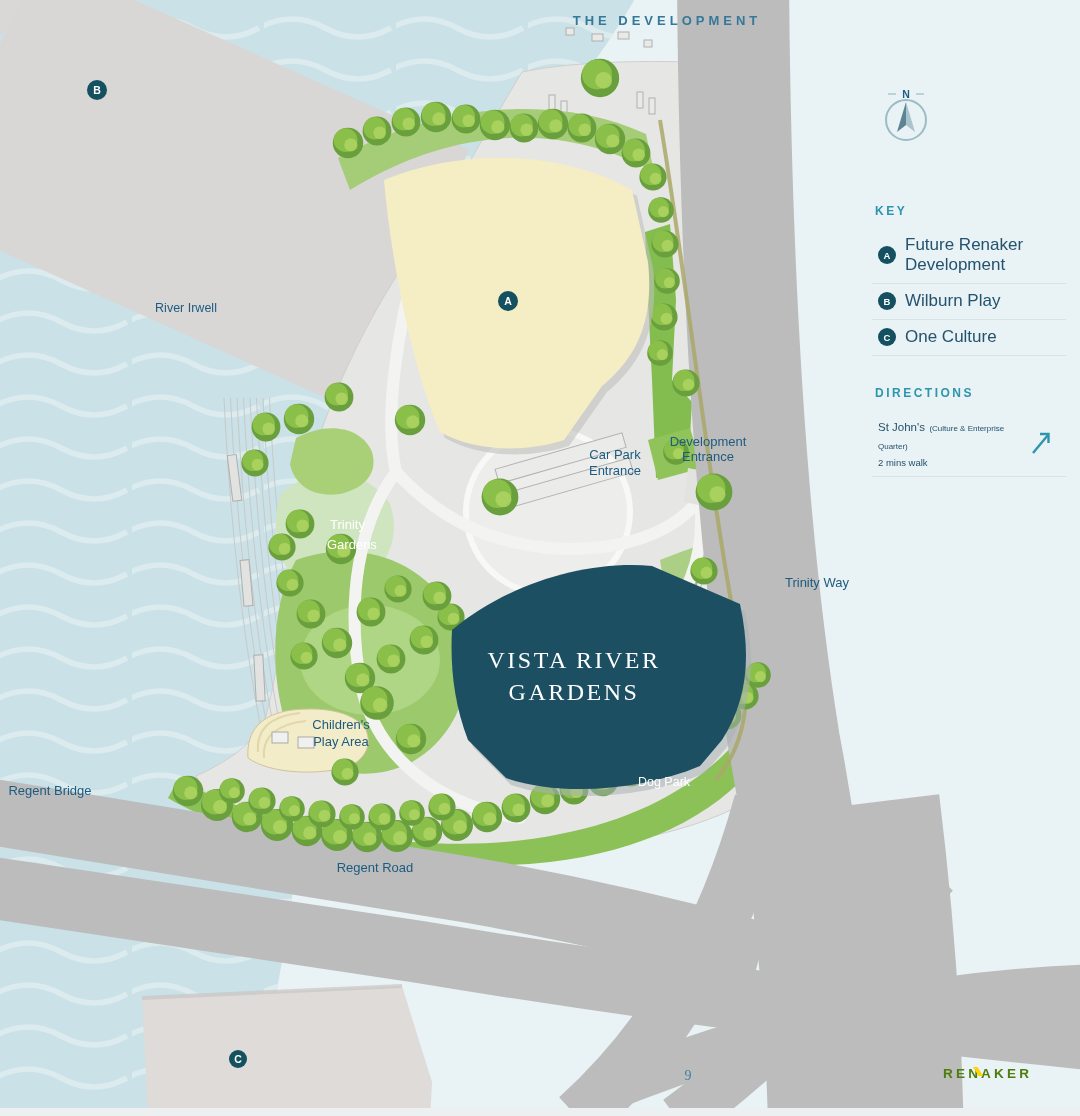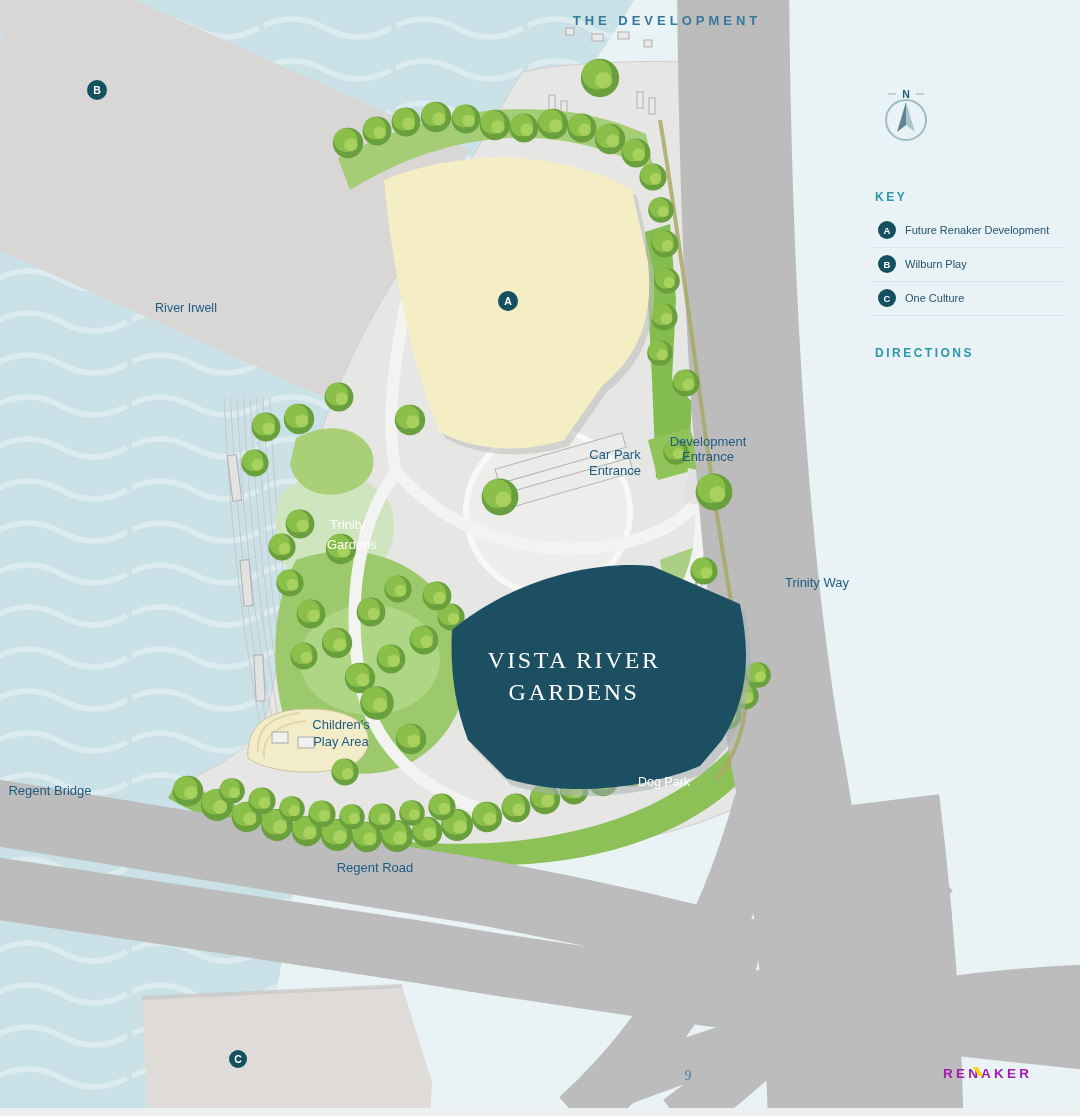--- a/index.html
+++ b/index.html
@@ -4,36 +4,36 @@
 <style>
   html,body{margin:0;padding:0;background:#dfe6e8;}
   .page{position:relative;width:1080px;height:1116px;background:#e9f2f4;overflow:hidden;
         font-family:"Liberation Sans",sans-serif;}
   .map{position:absolute;inset:0;}
   .page-title{position:absolute;left:517px;top:13px;width:300px;text-align:center;
     font-size:13px;font-weight:600;letter-spacing:4px;color:#35789a;}
   .panel{position:absolute;left:872px;top:84px;width:194px;}
   .compass{display:block;margin-left:6px;}
   .sec-head{font-size:12px;font-weight:bold;letter-spacing:2.5px;color:#2d96ad;margin:0 0 10px 3px;}
-  .key-block{margin-top:42px;}
+  .key-block{margin-top:56px;}
   .key-row{display:flex;align-items:center;gap:9px;padding:7px 0 8px 6px;border-bottom:1px solid #d6e3e7;}
   .badge{flex:0 0 auto;width:18px;height:18px;border-radius:50%;background:#14505f;color:#fff;
     font-size:9.5px;font-weight:bold;display:flex;align-items:center;justify-content:center;}
-  .key-label{font-size:11px;color:#24536f;}
+  .key-label{font-size:17px;color:#24536f;}
   .dir-block{margin-top:30px;}
   .dir-row{display:flex;justify-content:space-between;align-items:center;
     padding:7px 0 8px 6px;border-bottom:1px solid #d6e3e7;}
   .dir-name{font-size:11.5px;color:#24536f;}
   .dir-qual{font-size:8px;color:#24536f;}
   .dir-time{font-size:9.5px;color:#24536f;margin-top:4px;}
   .arrow-icon{flex:0 0 auto;margin-right:14px;}
   .page-number{position:absolute;left:676px;top:1068px;width:24px;text-align:center;
     font-family:"Liberation Serif",serif;font-size:14px;color:#4381a0;}
   .brand{position:absolute;left:943px;top:1066px;font-size:13.5px;font-weight:bold;
-    letter-spacing:3.2px;color:#a21caf;}
+    letter-spacing:3.2px;color:#4d7c0f;}
   .n-accent{position:absolute;left:30px;top:1px;}
   .bottom-strip{position:absolute;left:0;bottom:0;width:100%;height:8px;background:#edf0f0;}
   svg text{font-family:"Liberation Sans",sans-serif;}
   svg text.serif{font-family:"Liberation Serif",serif;}
 </style>
 </head>
 <body>
 
 <div class="page">
 
@@ -304,20 +304,31 @@
         <span class="key-label">Wilburn Play</span>
       </div>
       <div class="key-row">
         <span class="badge">C</span>
         <span class="key-label">One Culture</span>
       </div>
     </div>
 
     <div class="dir-block">
       <div class="sec-head">DIRECTIONS</div>
+      <div class="dir-row">
+        <div class="dir-text">
+          <span class="dir-name">St John's</span>
+          <span class="dir-qual">(Culture &amp; Enterprise Quarter)</span>
+          <div class="dir-time">2 mins walk</div>
+        </div>
+        <svg class="arrow-icon" width="22" height="26" viewBox="0 0 22 26">
+          <line x1="3" y1="23" x2="18" y2="5" stroke="#2d96ad" stroke-width="2.4"></line>
+          <polyline points="10,4 18.5,4 18.5,13" fill="none" stroke="#2d96ad" stroke-width="2.4"></polyline>
+        </svg>
+      </div>
     </div>
   </div>
 
   <div class="page-number">9</div>
 
   <div class="brand">
     <span>RENAKER</span>
     <svg class="n-accent" width="10" height="10" viewBox="0 0 10 10">
       <polygon points="0,0 4.5,0 10,9 5.5,9" fill="#ffd200"></polygon>
     </svg>

